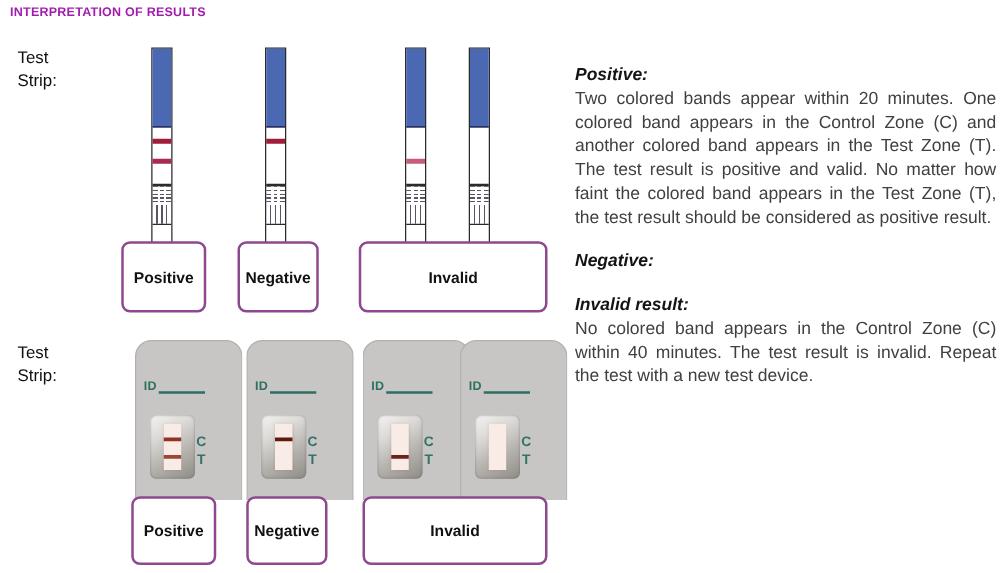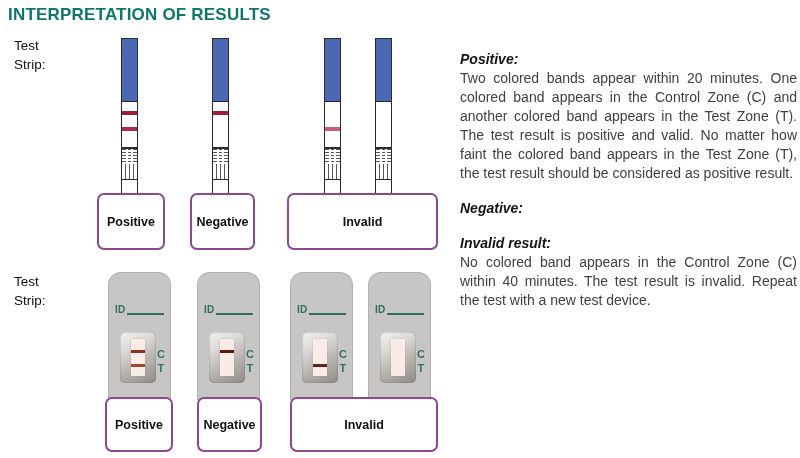--- a/index.html
+++ b/index.html
@@ -2,21 +2,21 @@
 <html><head>
 <meta charset="utf-8">
 <style>
   html,body { margin:0; padding:0; background:#fff; }
   .canvas {
     position:relative; width:800px; height:458px; background:#ffffff;
     font-family:"Liberation Sans", sans-serif; overflow:hidden;
   }
   .title {
     position:absolute; left:8px; top:5px;
-    font-size:17px; font-weight:bold; color:#0f766e; letter-spacing:0.2px;
+    font-size:10px; font-weight:bold; color:#a21caf; letter-spacing:0.2px;
   }
   .side-label {
     position:absolute; left:14px; font-size:13.5px; font-weight:normal;
     color:#101010; line-height:19px;
   }
   
   .strip {
     position:absolute; top:38px; width:17px; height:157px;
     background:#fff; border:1px solid #2b2b2b; box-sizing:border-box;
   }
@@ -42,21 +42,21 @@
   
   .result-box {
     position:absolute; background:#fff; border:2px solid #8d4890; border-radius:7px;
     display:flex; align-items:center; justify-content:center;
     font-weight:bold; font-size:12.5px; color:#111; box-sizing:border-box;
   }
   .row-top    { top:193px; height:57px; }
   .row-bottom { top:397px; height:55px; }
   
   .card {
-    position:absolute; top:272px; width:63px; height:128px;
+    position:absolute; top:272px; width:86px; height:128px;
     background:#c8c6c4; border:1px solid #b2b0ae; border-bottom:none;
     border-radius:13px 13px 0 0; box-sizing:border-box;
   }
   .id-row { position:absolute; left:6px; top:29px; display:flex; align-items:flex-end; }
   .id-text { color:#2e6f60; font-size:10px; font-weight:bold; letter-spacing:0.3px; }
   .id-line { width:37px; height:11px; border-bottom:2px solid #2e6f60; margin-left:1px; }
   .window {
     position:absolute; left:11px; top:59px; width:36px; height:51px; border-radius:5px;
     background:linear-gradient(150deg, #f4f3f1 0%, #dedcd9 28%, #b9b6b2 60%, #8f8c88 100%);
     box-shadow: inset 0 0 2px rgba(90,88,85,0.65);

